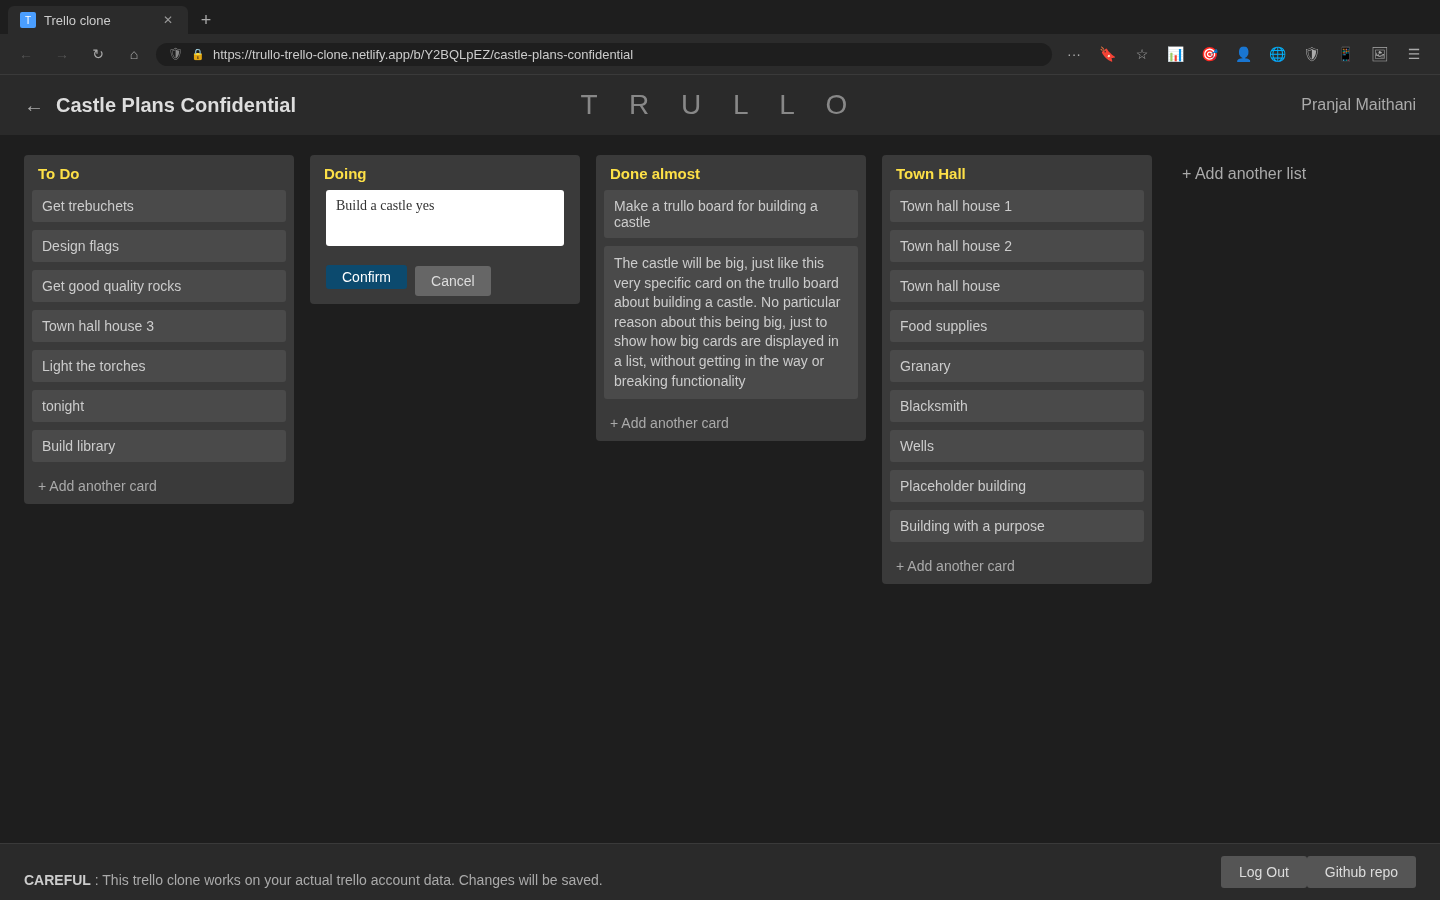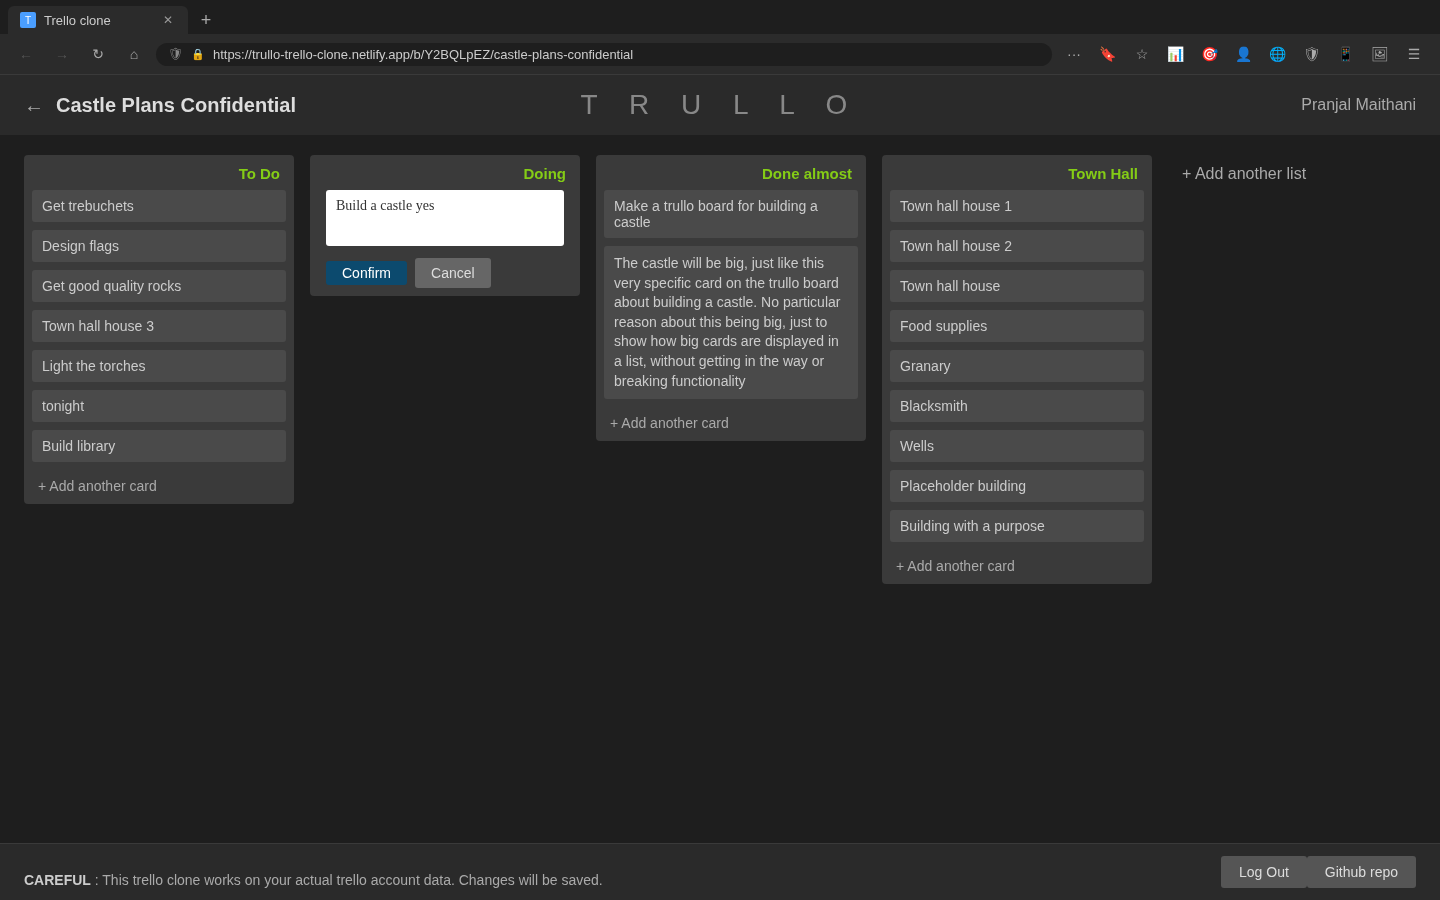--- a/index.html
+++ b/index.html
@@ -168,22 +168,21 @@
       width: 270px;
       flex-shrink: 0;
       display: flex;
       flex-direction: column;
       max-height: 700px;
     }
     .list-header {
       padding: 10px 14px 8px;
       font-size: 15px;
       font-weight: 600;
-      color: #84cc16;
-      text-align: right;
+      color: #fde047;
     }
     .list-cards {
       padding: 0 8px;
       flex: 1;
       overflow-y: auto;
     }
     .card {
       background: #4a4a4a;
       border-radius: 3px;
       padding: 8px 10px;
@@ -233,20 +232,21 @@
       font-weight: 500;
     }
     .cancel-btn {
       background: #666;
       color: #ddd;
       border: none;
       border-radius: 3px;
       padding: 7px 16px;
       font-size: 14px;
       cursor: pointer;
+      margin-top: 8px;
     }
 
     
     .long-card {
       background: #4a4a4a;
       border-radius: 3px;
       padding: 8px 10px;
       margin-bottom: 8px;
       font-size: 14px;
       color: #ccc;

